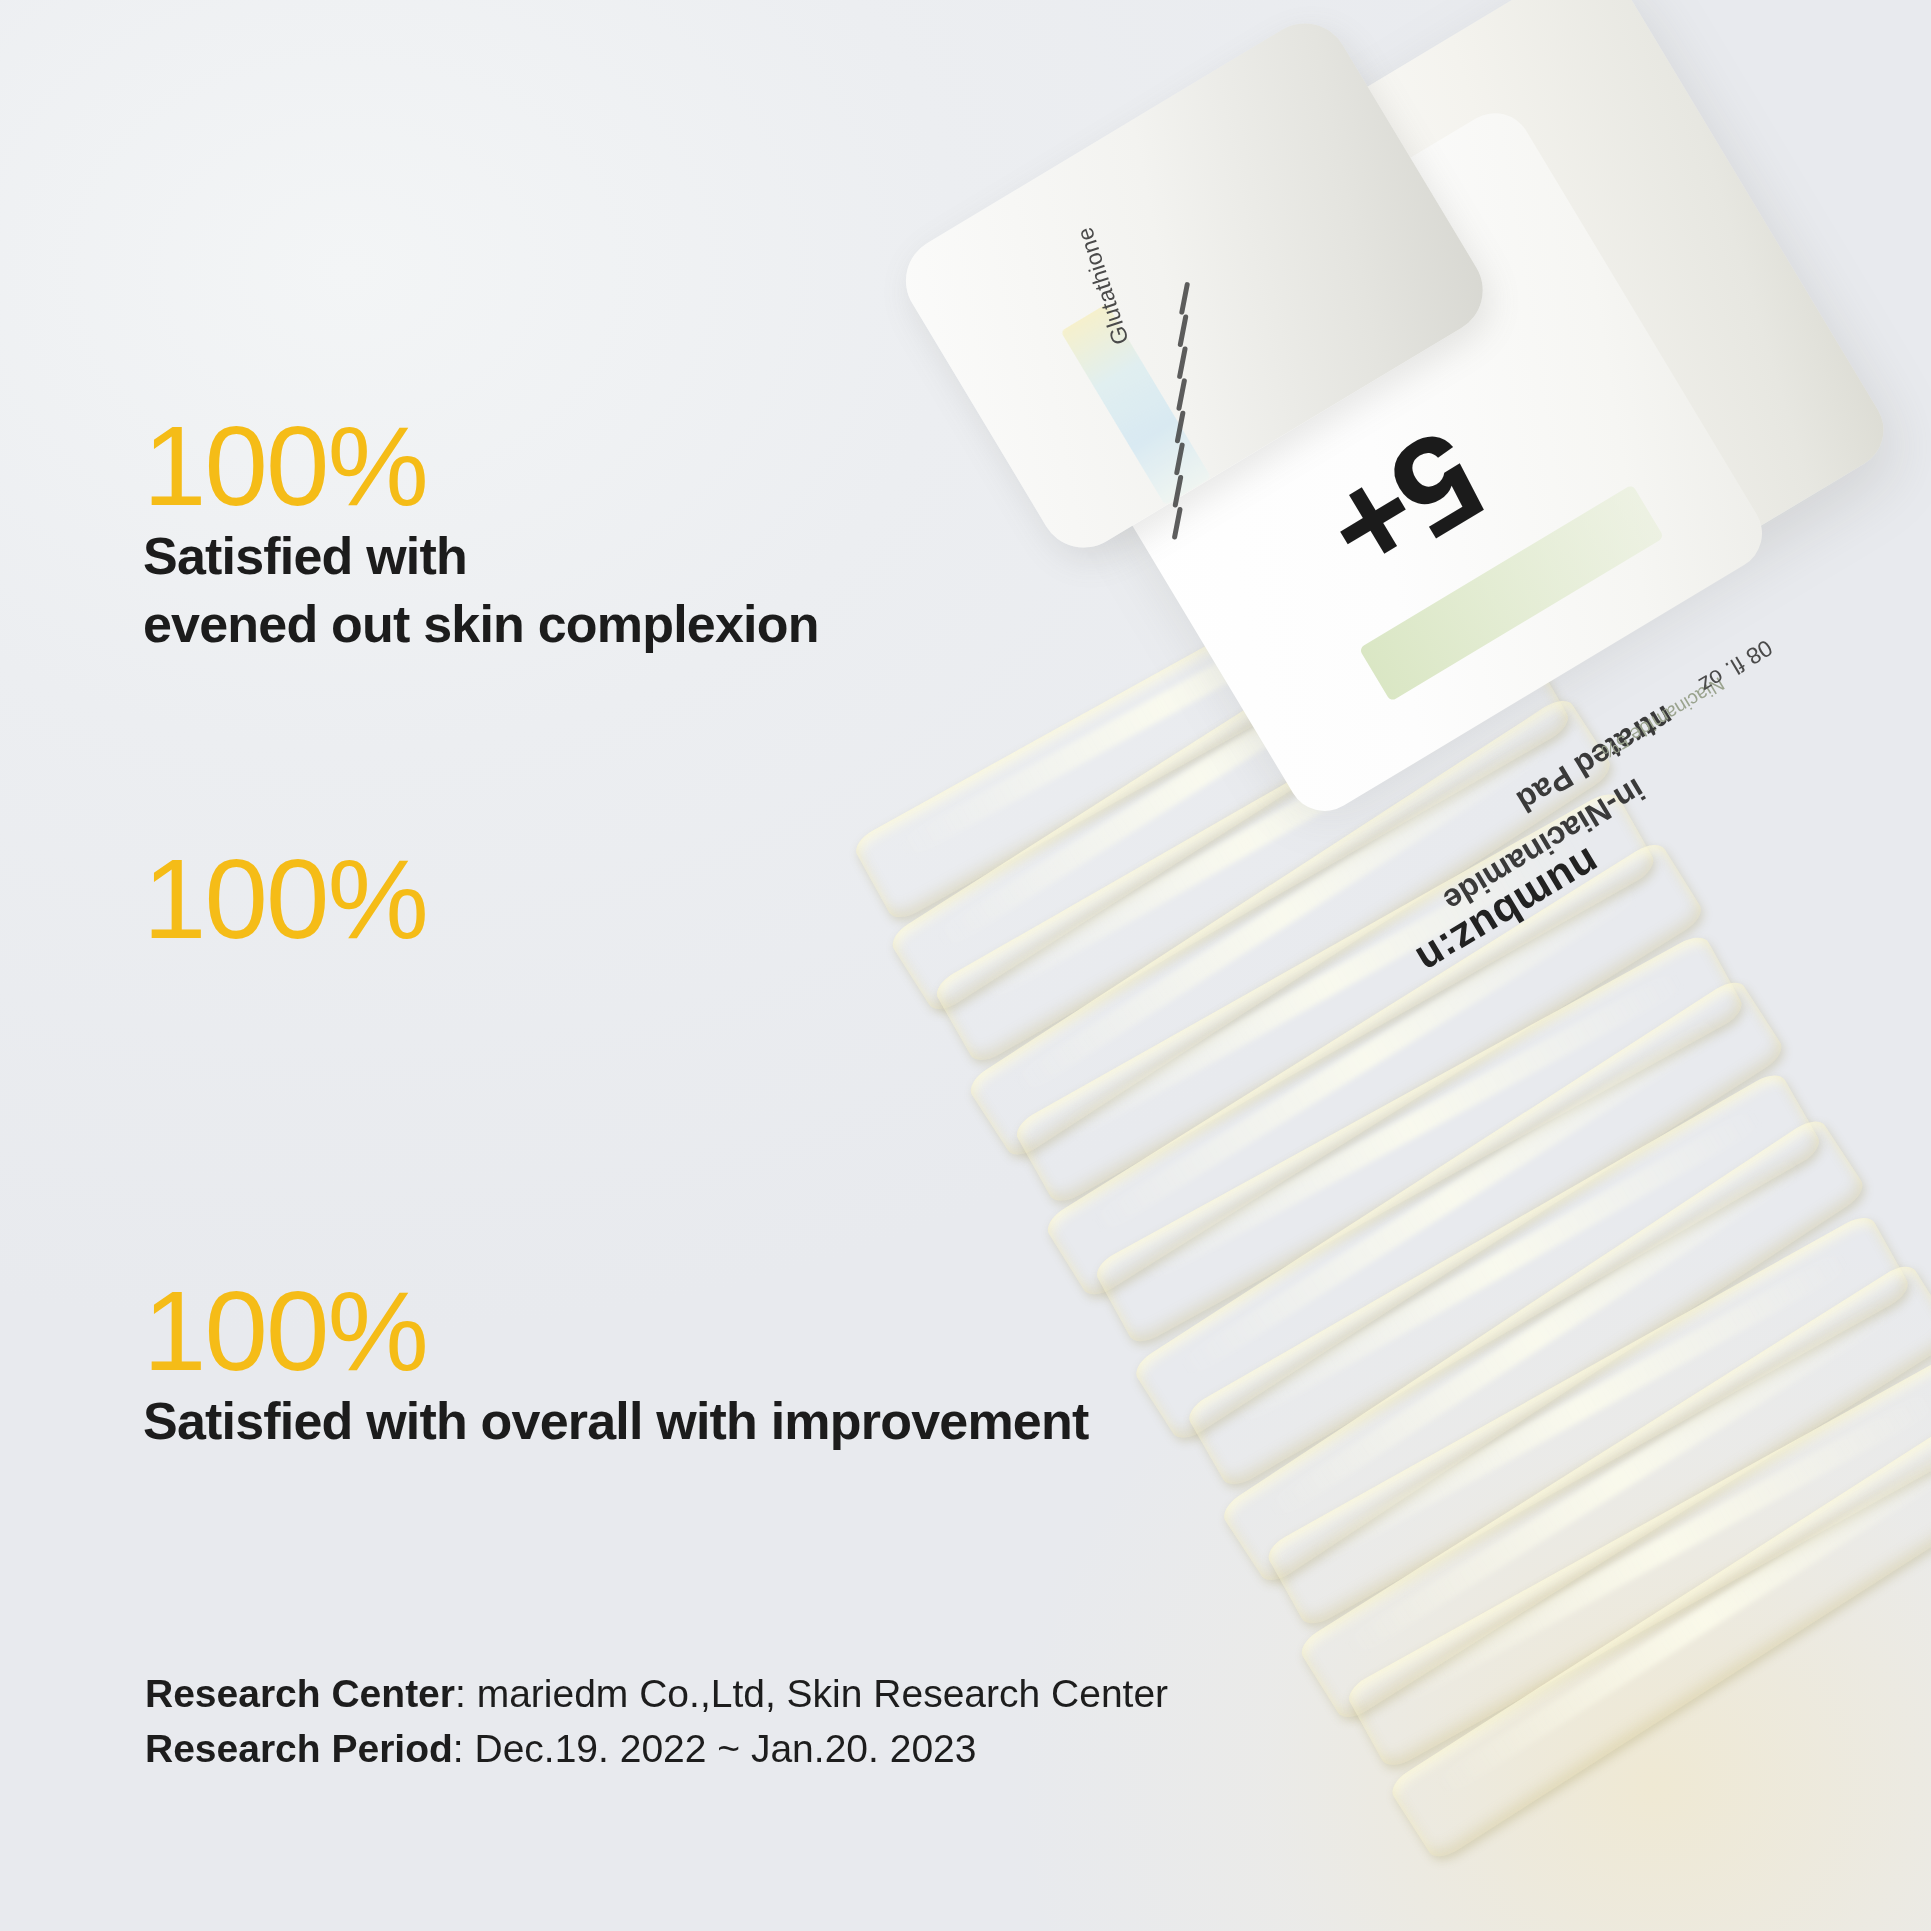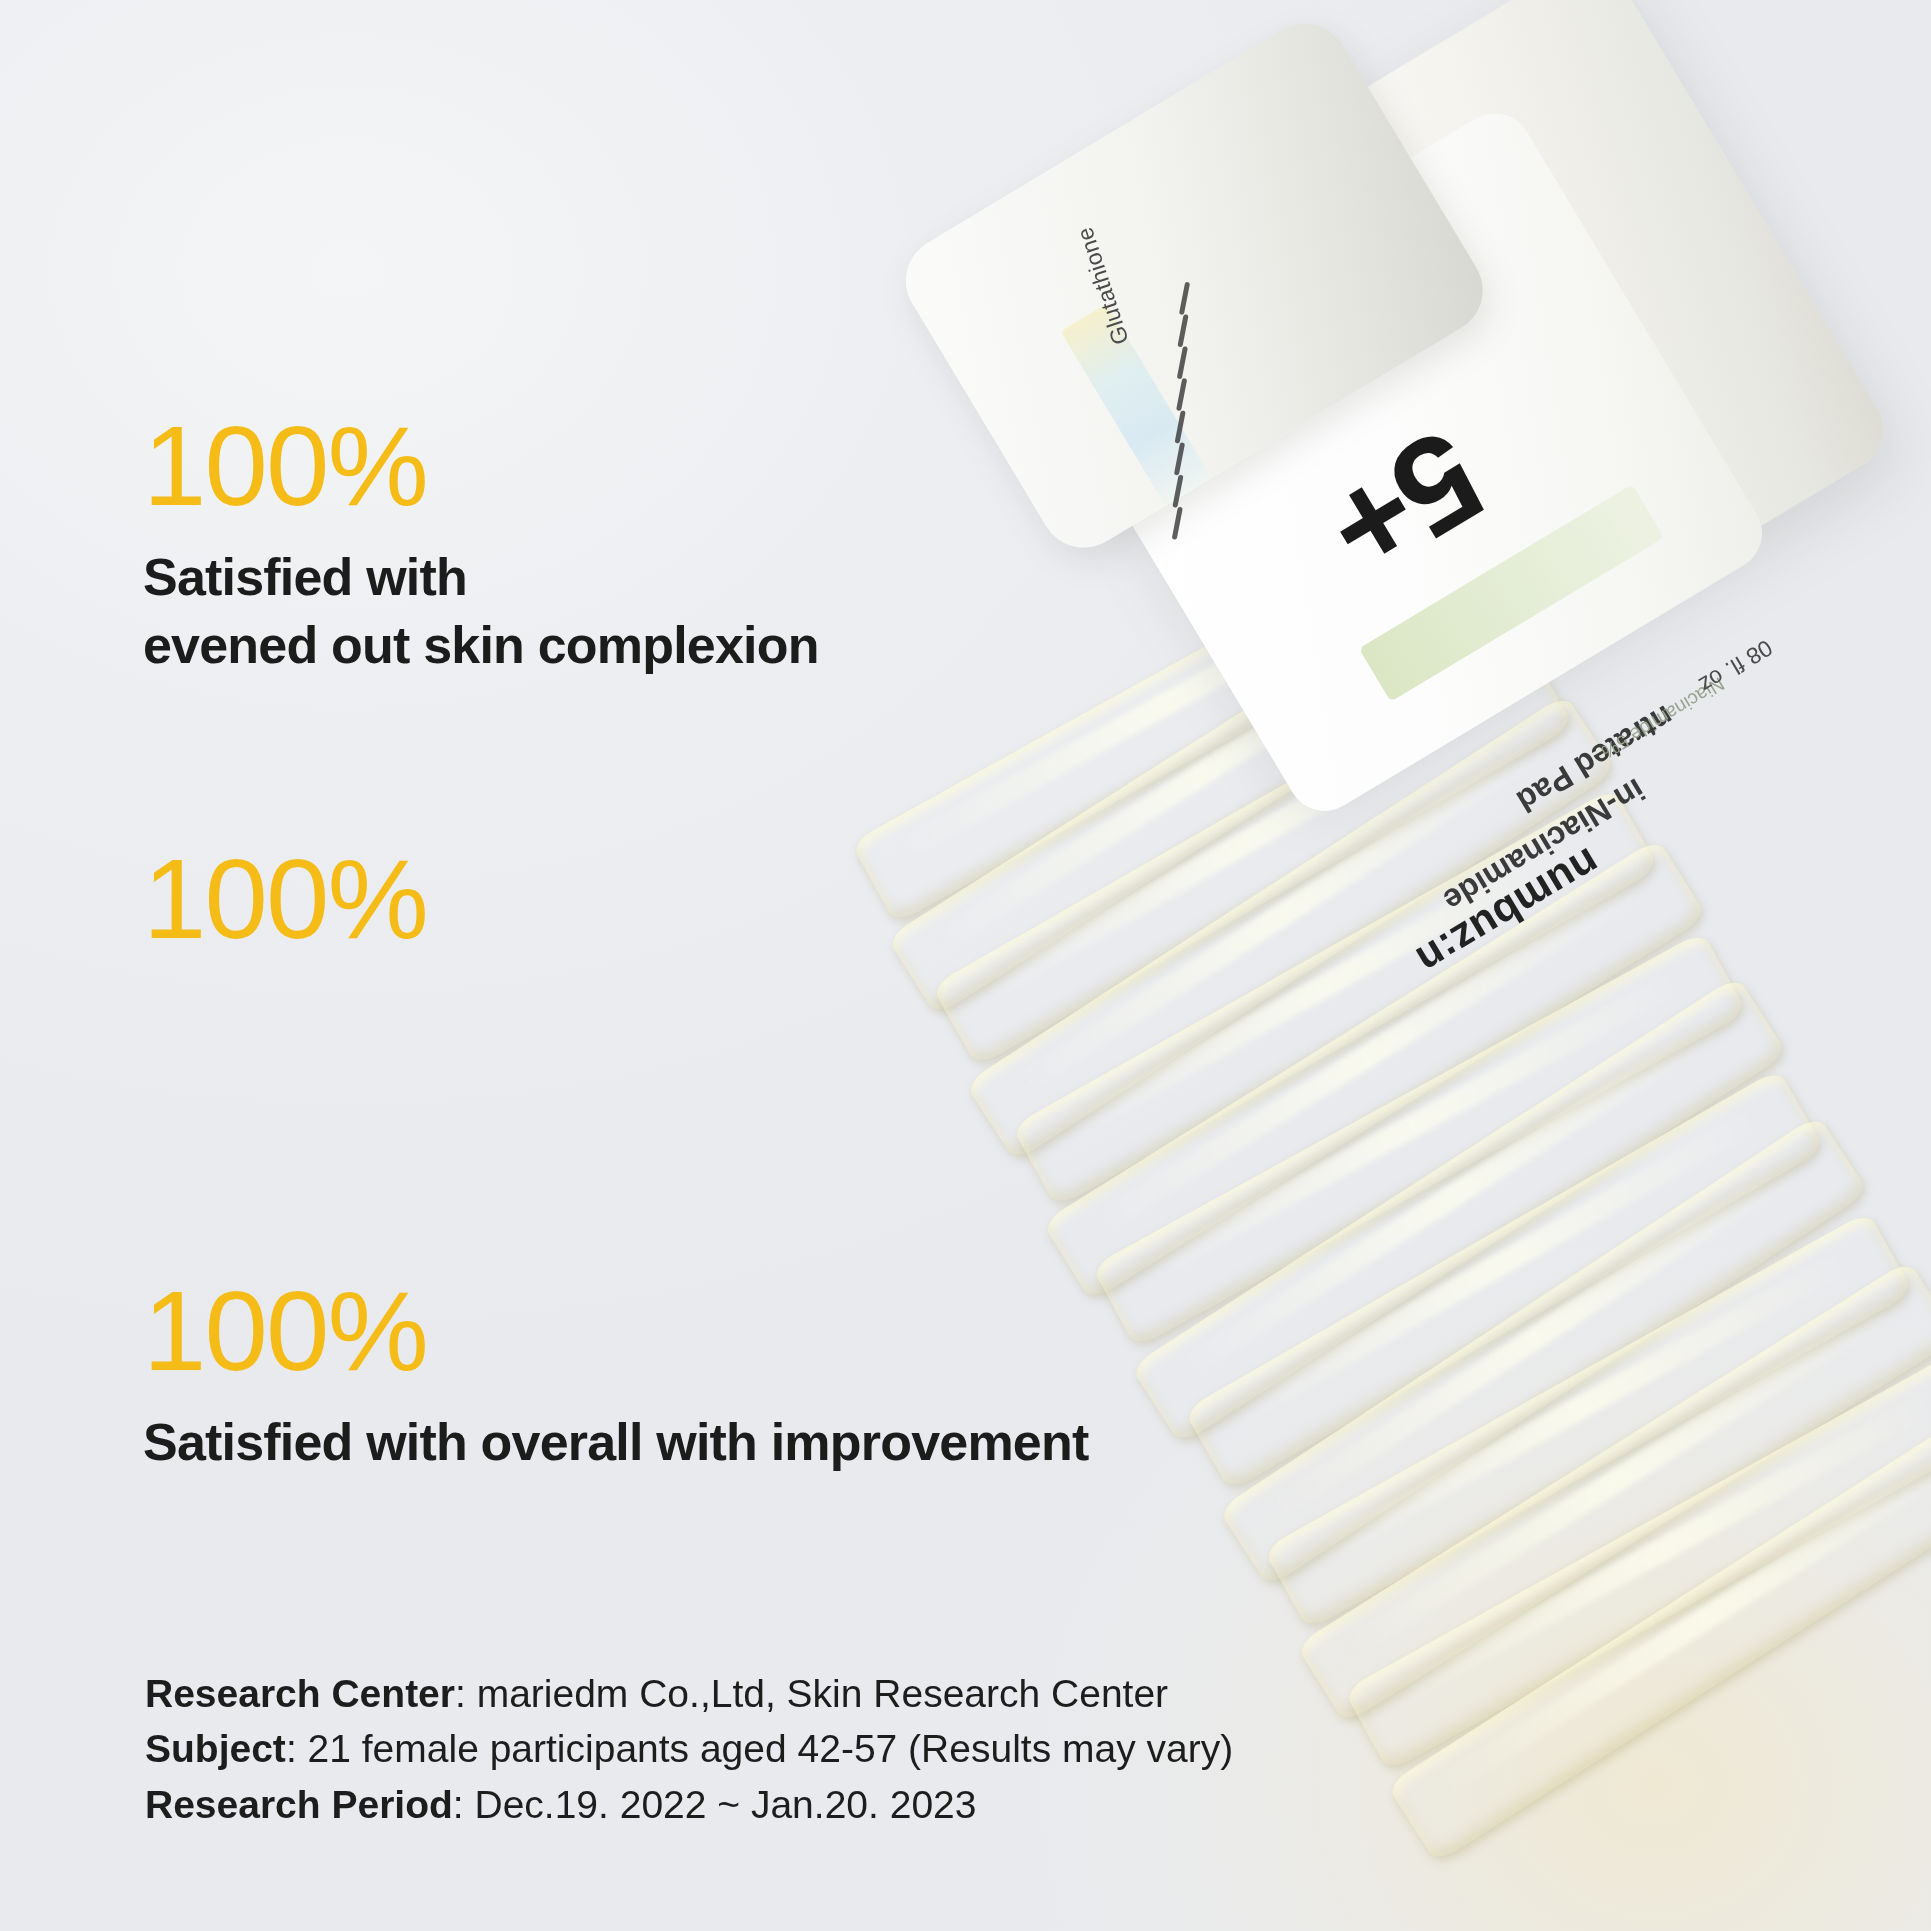--- a/index.html
+++ b/index.html
@@ -121,21 +121,20 @@
     font-size:100px; font-weight:700; color:#1c1c1c;
     letter-spacing:-2.4px;
   }
 
   .stat-block { position:absolute; left:143px; }
   .stat-value {
     font-size:114px; font-weight:400; color:#f5bc17;
     letter-spacing:-1.9px; line-height:1;
   }
   .stat-desc {
-    margin-top:21px;
     font-size:52px; font-weight:700; color:#1c1c1c;
     line-height:1.30; letter-spacing:-0.8px;
   }
 
   #block-1 { top:409px; }
   #block-2 { top:842px; }
   #block-3 { top:1274px; }
 
   .footer { position:absolute; left:145px; top:1666px; }
   .footer-line {
@@ -216,21 +215,18 @@
     <div class="stat-desc">
       <div>Satisfied with overall with improvement</div>
     </div>
   </div>
 
   <div class="footer">
     <div class="footer-line">
       <b>Research Center</b><span>: </span><span class="val">mariedm Co.,Ltd, Skin Research Center</span>
     </div>
     <div class="footer-line">
-      <b>Subject</b><span>: </span><span class="val">21 female participants aged 42-57 (Results may vary)</span>
-    </div>
-    <div class="footer-line">
       <b>Research Period</b><span>: </span><span class="val">Dec.19. 2022 ~ Jan.20. 2023</span>
     </div>
   </div>
 
 </div>
 
 
 </body></html>

